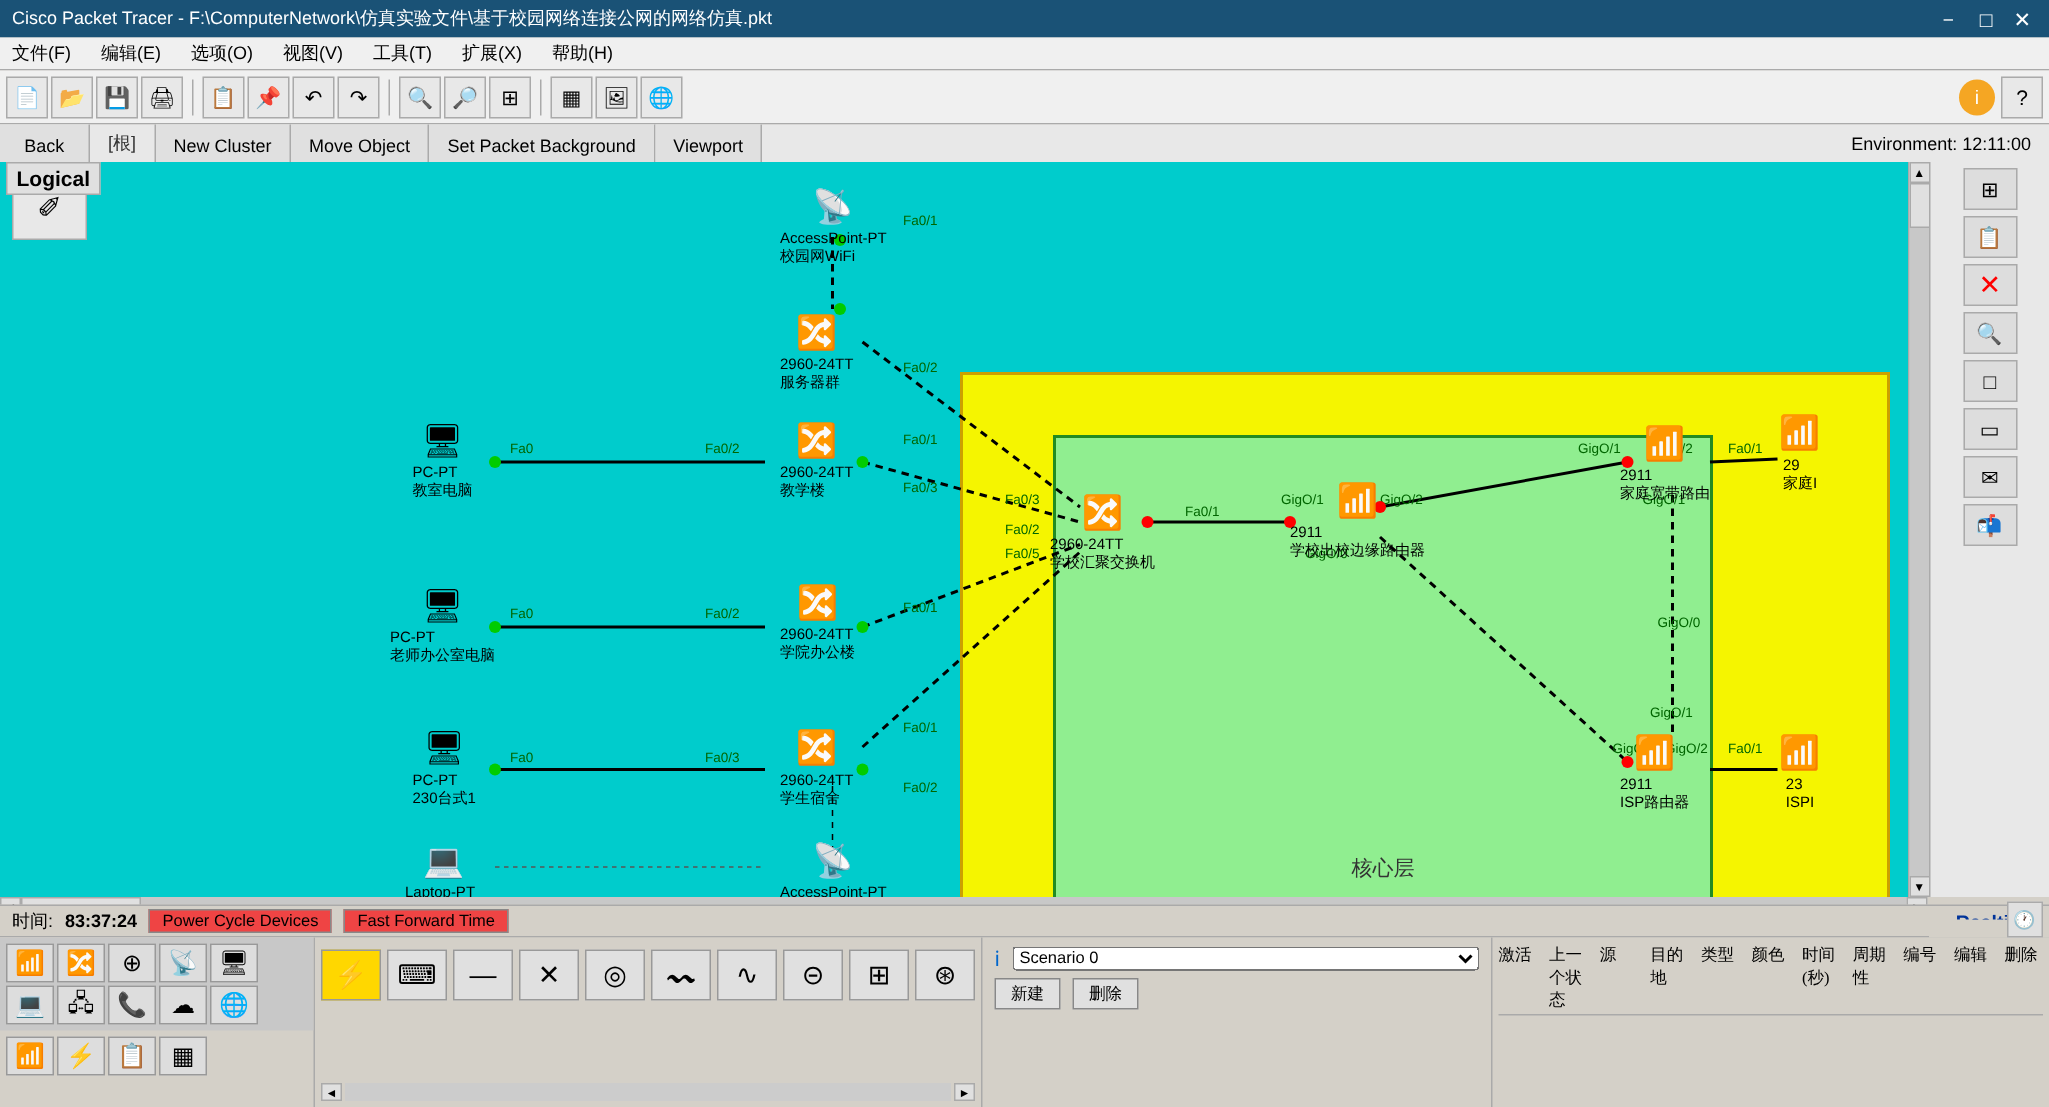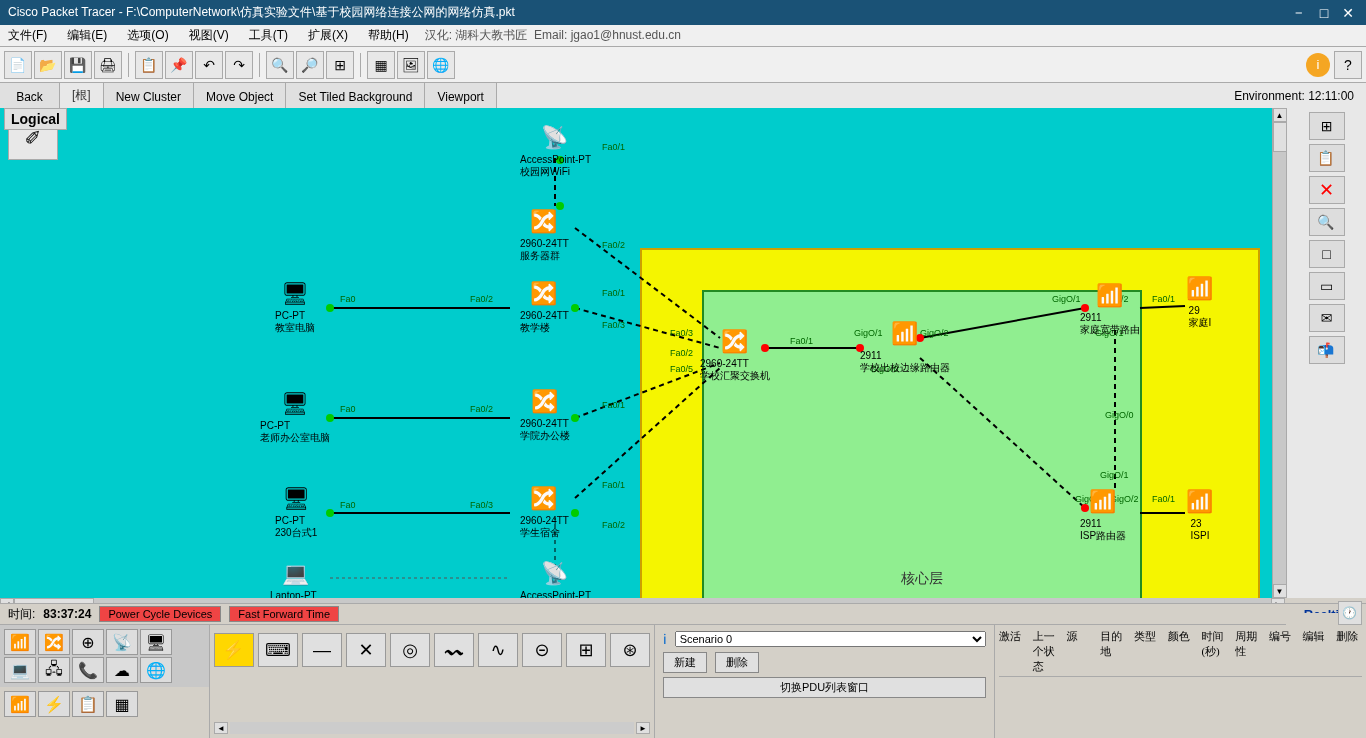--- a/index.html
+++ b/index.html
@@ -369,21 +369,20 @@
 </div>
 
 <div id="menubar">
   <span class="menu-item">文件(F)</span>
   <span class="menu-item">编辑(E)</span>
   <span class="menu-item">选项(O)</span>
   <span class="menu-item">视图(V)</span>
   <span class="menu-item">工具(T)</span>
   <span class="menu-item">扩展(X)</span>
   <span class="menu-item">帮助(H)</span>
-  <span style="color:#555;">汉化: 湖科大教书匠&nbsp;&nbsp;Email: jgao1@hnust.edu.cn</span>
 </div>
 
 <div id="toolbar">
   <button class="toolbar-btn">📄</button>
   <button class="toolbar-btn">📂</button>
   <button class="toolbar-btn">💾</button>
   <button class="toolbar-btn">🖨</button>
   <div class="toolbar-sep"></div>
   <button class="toolbar-btn">📋</button>
   <button class="toolbar-btn">📌</button>
@@ -401,21 +400,21 @@
     <button class="toolbar-btn" style="border-radius:50%; width:24px; height:24px; font-size:13px; background:#f5a623; color:white; border:none;">i</button>
     <button class="toolbar-btn" style="margin-left:4px;">?</button>
   </div>
 </div>
 
 <div id="topnav">
   <div class="topnav-btn">Back</div>
   <div class="topnav-label">[根]</div>
   <div class="topnav-btn">New Cluster</div>
   <div class="topnav-btn">Move Object</div>
-  <div class="topnav-btn">Set Tiled Background</div>
+  <div class="topnav-btn">Set Packet Background</div>
   <div class="topnav-btn">Viewport</div>
   <div class="topnav-time">Environment: 12:11:00</div>
 </div>
 
 <div id="logical-label" style="position:absolute; top:108px; left:4px; font-size:14px; font-weight:bold; z-index:20; background:#e0e0e0; padding:2px 6px; border:1px solid #aaa;">Logical</div>
 
 <div id="canvas">
 
   <div class="zone-outer" style="left:640px; top:140px; width:620px; height:420px;">
 
@@ -695,23 +694,20 @@
     <div class="scenario-row">
       <span style="font-size:14px; color:#0066cc;">ℹ</span>
       <select class="scenario-select">
         <option>Scenario 0</option>
       </select>
     </div>
     <div class="scenario-row">
       <button class="scenario-btn">新建</button>
       <button class="scenario-btn">删除</button>
     </div>
-    <div class="scenario-row">
-      <button class="scenario-btn" style="width:100%;">切换PDU列表窗口</button>
-    </div>
   </div>
 
   <div id="event-panel">
     <div class="event-header">
       <span class="event-col">激活</span>
       <span class="event-col">上一个状态</span>
       <span class="event-col">源</span>
       <span class="event-col">目的地</span>
       <span class="event-col">类型</span>
       <span class="event-col">颜色</span>

